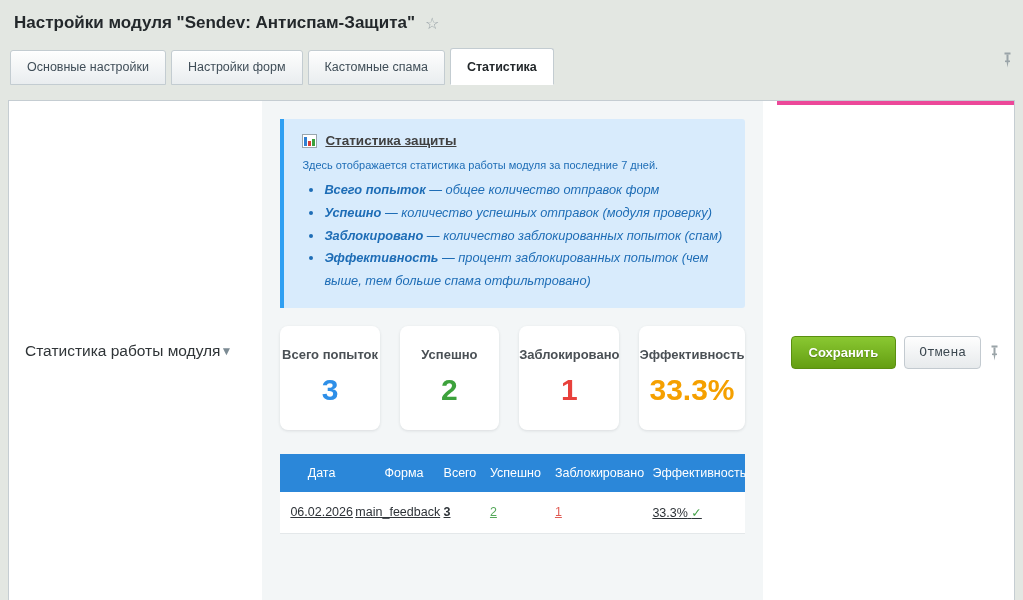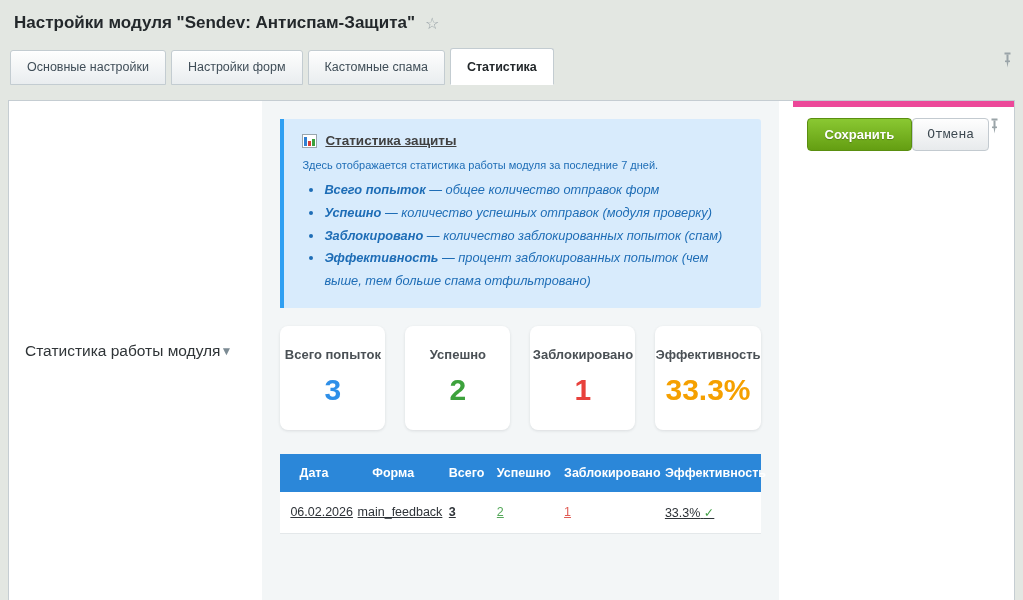--- a/index.html
+++ b/index.html
@@ -54,29 +54,29 @@
   .cards { display:flex; gap:20px; margin-top:18px; }
   .card { flex:1; background:#fff; border-radius:8px; box-shadow:0 1px 3px rgba(40,50,60,.12); text-align:center; padding:21px 0 23px; }
   .card-label { font-size:13px; font-weight:bold; color:#4a5055; }
   .card-value { font-size:30px; font-weight:bold; margin-top:11px; }
   .val-blue   { color:#2e8fe8; }
   .val-green  { color:#3da23c; }
   .val-red    { color:#e8413c; }
   .val-orange { color:#f5a000; }
   
   .stats-table { width:100%; border-collapse:collapse; margin-top:24px; table-layout:fixed; }
-  .stats-table th { background:#2b87d9; color:#fff; font-size:12.5px; font-weight:bold; text-align:center; padding:12px 10px; }
+  .stats-table th { background:#2b87d9; color:#fff; font-size:12.5px; font-weight:normal; text-align:right; padding:12px 10px; }
   .stats-table td { background:#fff; font-size:12.5px; color:#2e3338; padding:13px 10px; border-bottom:1px solid #e4e8ea;text-decoration:underline; }
   .c-date{width:14%;} .c-form{width:19%;} .c-total{width:10%;} .c-succ{width:14%;} .c-block{width:21%;} .c-eff{width:22%;}
   td.t-green { color:#55a85a; }
   td.t-red   { color:#e05c55; }
   td.t-bold  { font-weight:bold; }
   .check-mark { color:#43a047; }
   
-  .panel-footer { border-top:6px solid #ec4899; padding:11px 14px; display:flex; align-items:flex-start; }
+  .panel-footer { border-top:4px solid #ec4899; padding:11px 14px; display:flex; align-items:center; gap:8px; }
   .btn-save {
     background:linear-gradient(#8ac832,#649e12); border:1px solid #5a8f10;
     color:#fff; font-weight:bold; font-size:13px; padding:8px 17px; border-radius:4px;
     cursor:pointer; text-shadow:0 1px 1px rgba(0,0,0,.25);
     font-family:"Liberation Sans", sans-serif;
   }
   .btn-cancel {
     background:linear-gradient(#fefefe,#e7eaec); border:1px solid #c3cad0;
     color:#3c4850; font-size:13px; padding:8px 14px; border-radius:4px; cursor:pointer;
     font-family:Liberation Mono, monospace;

